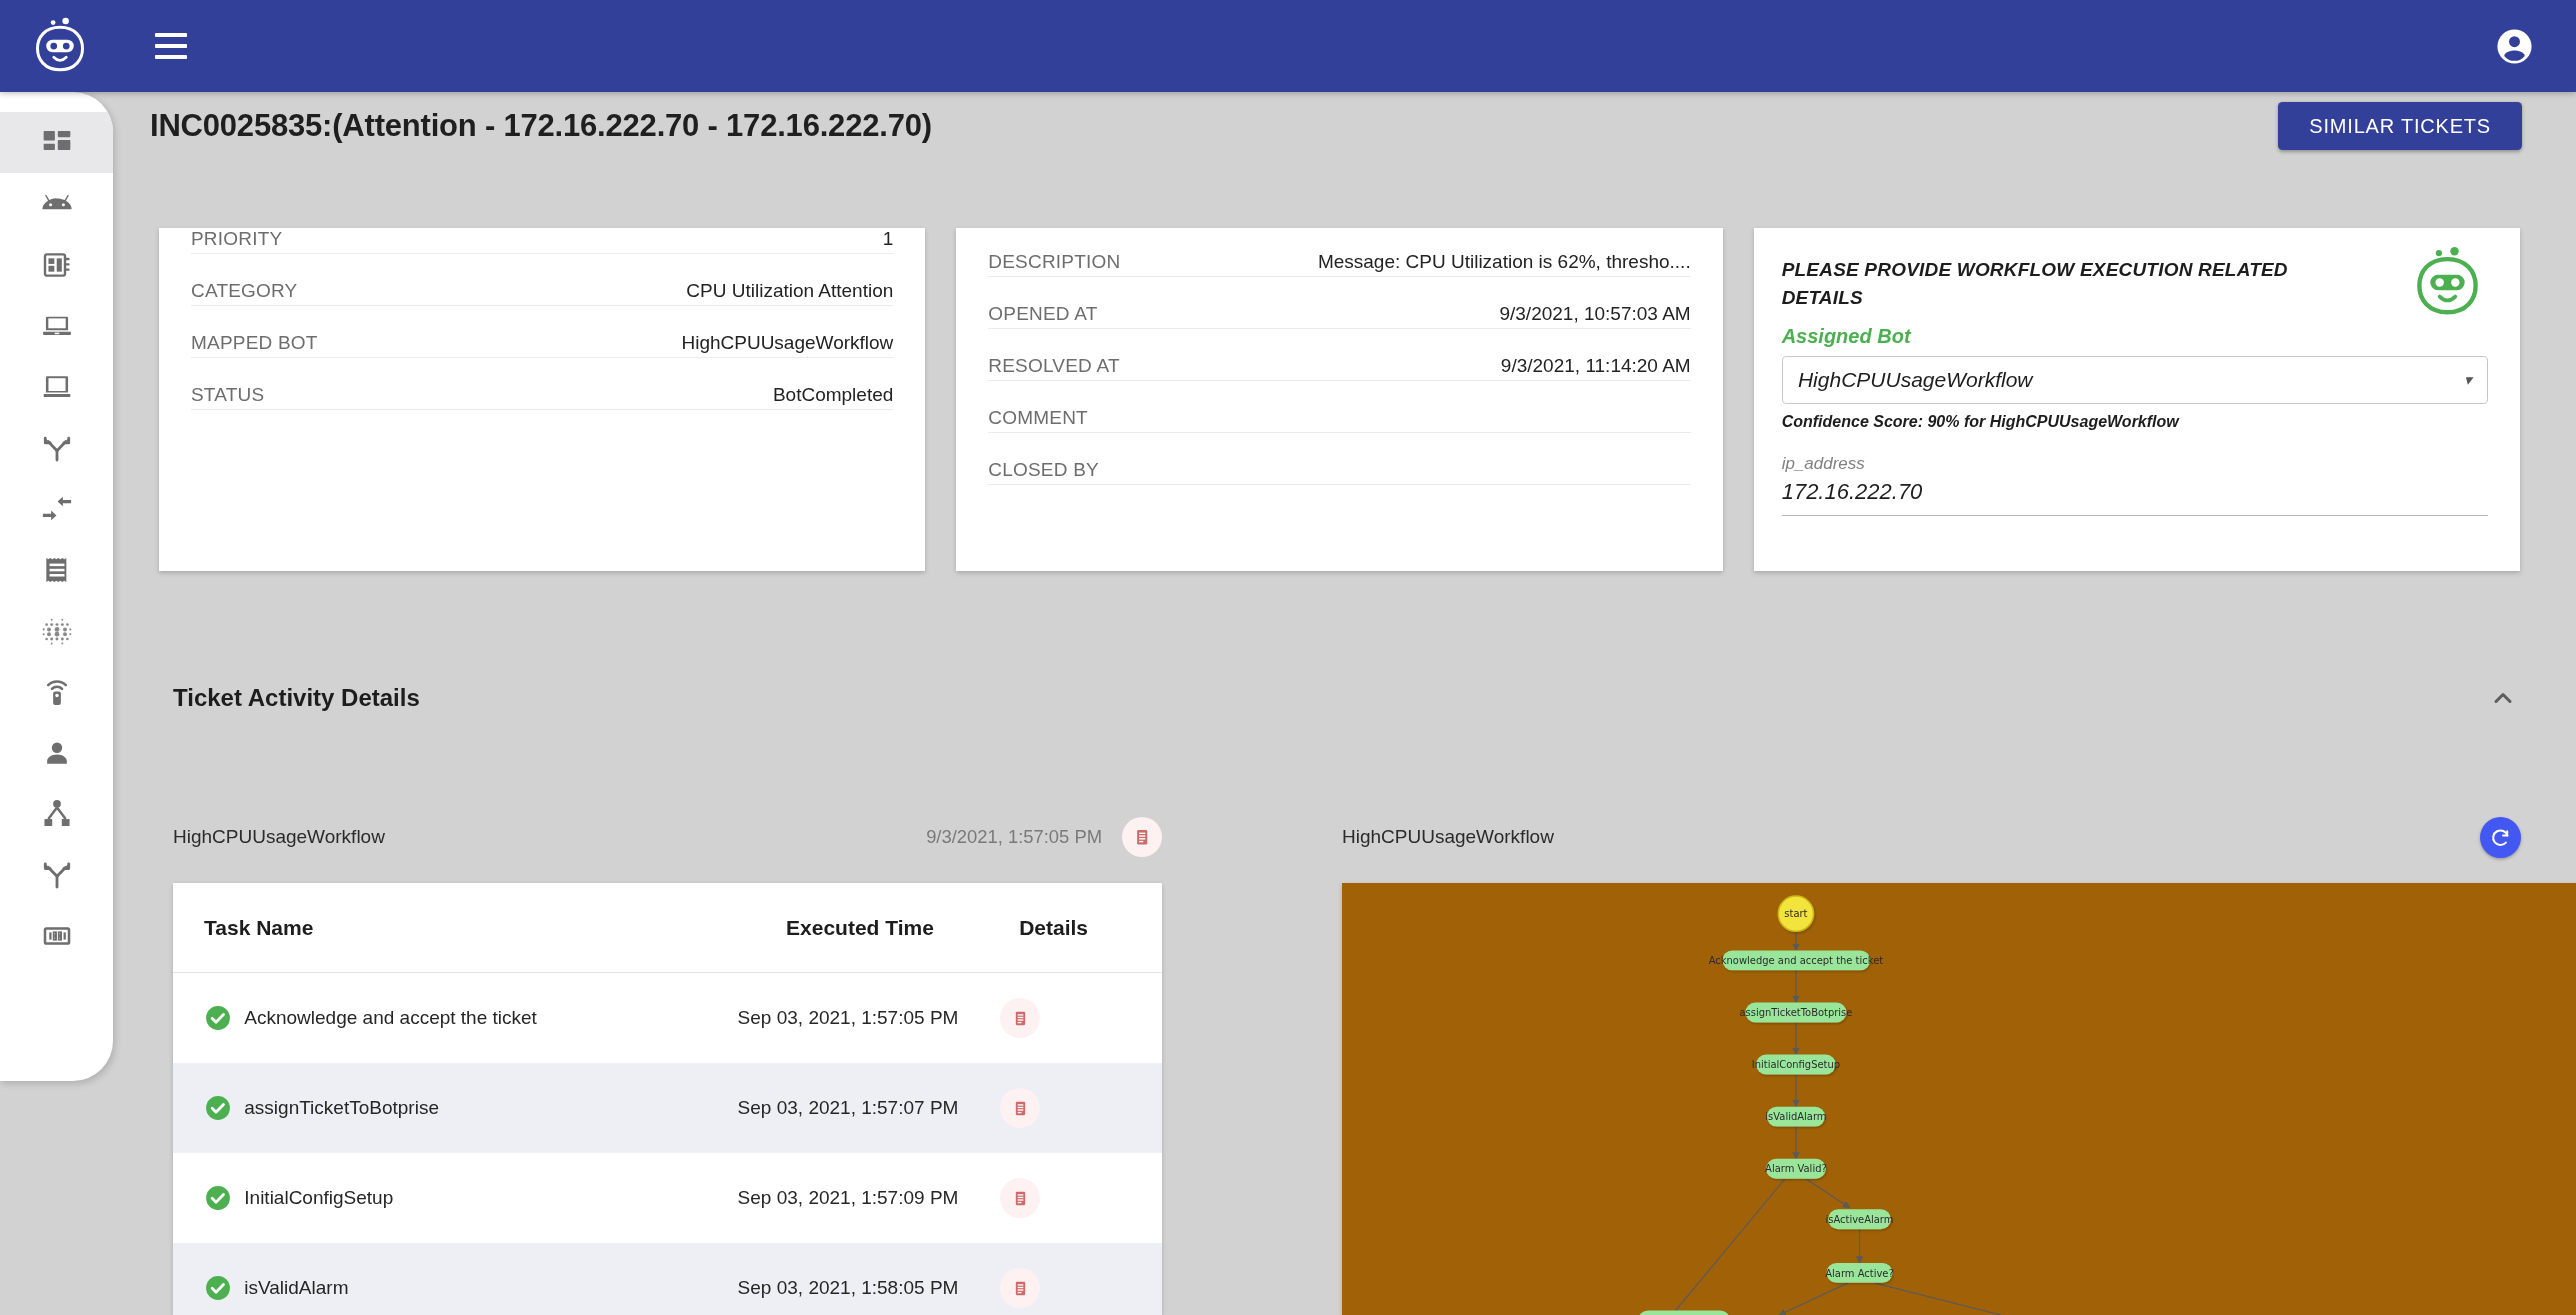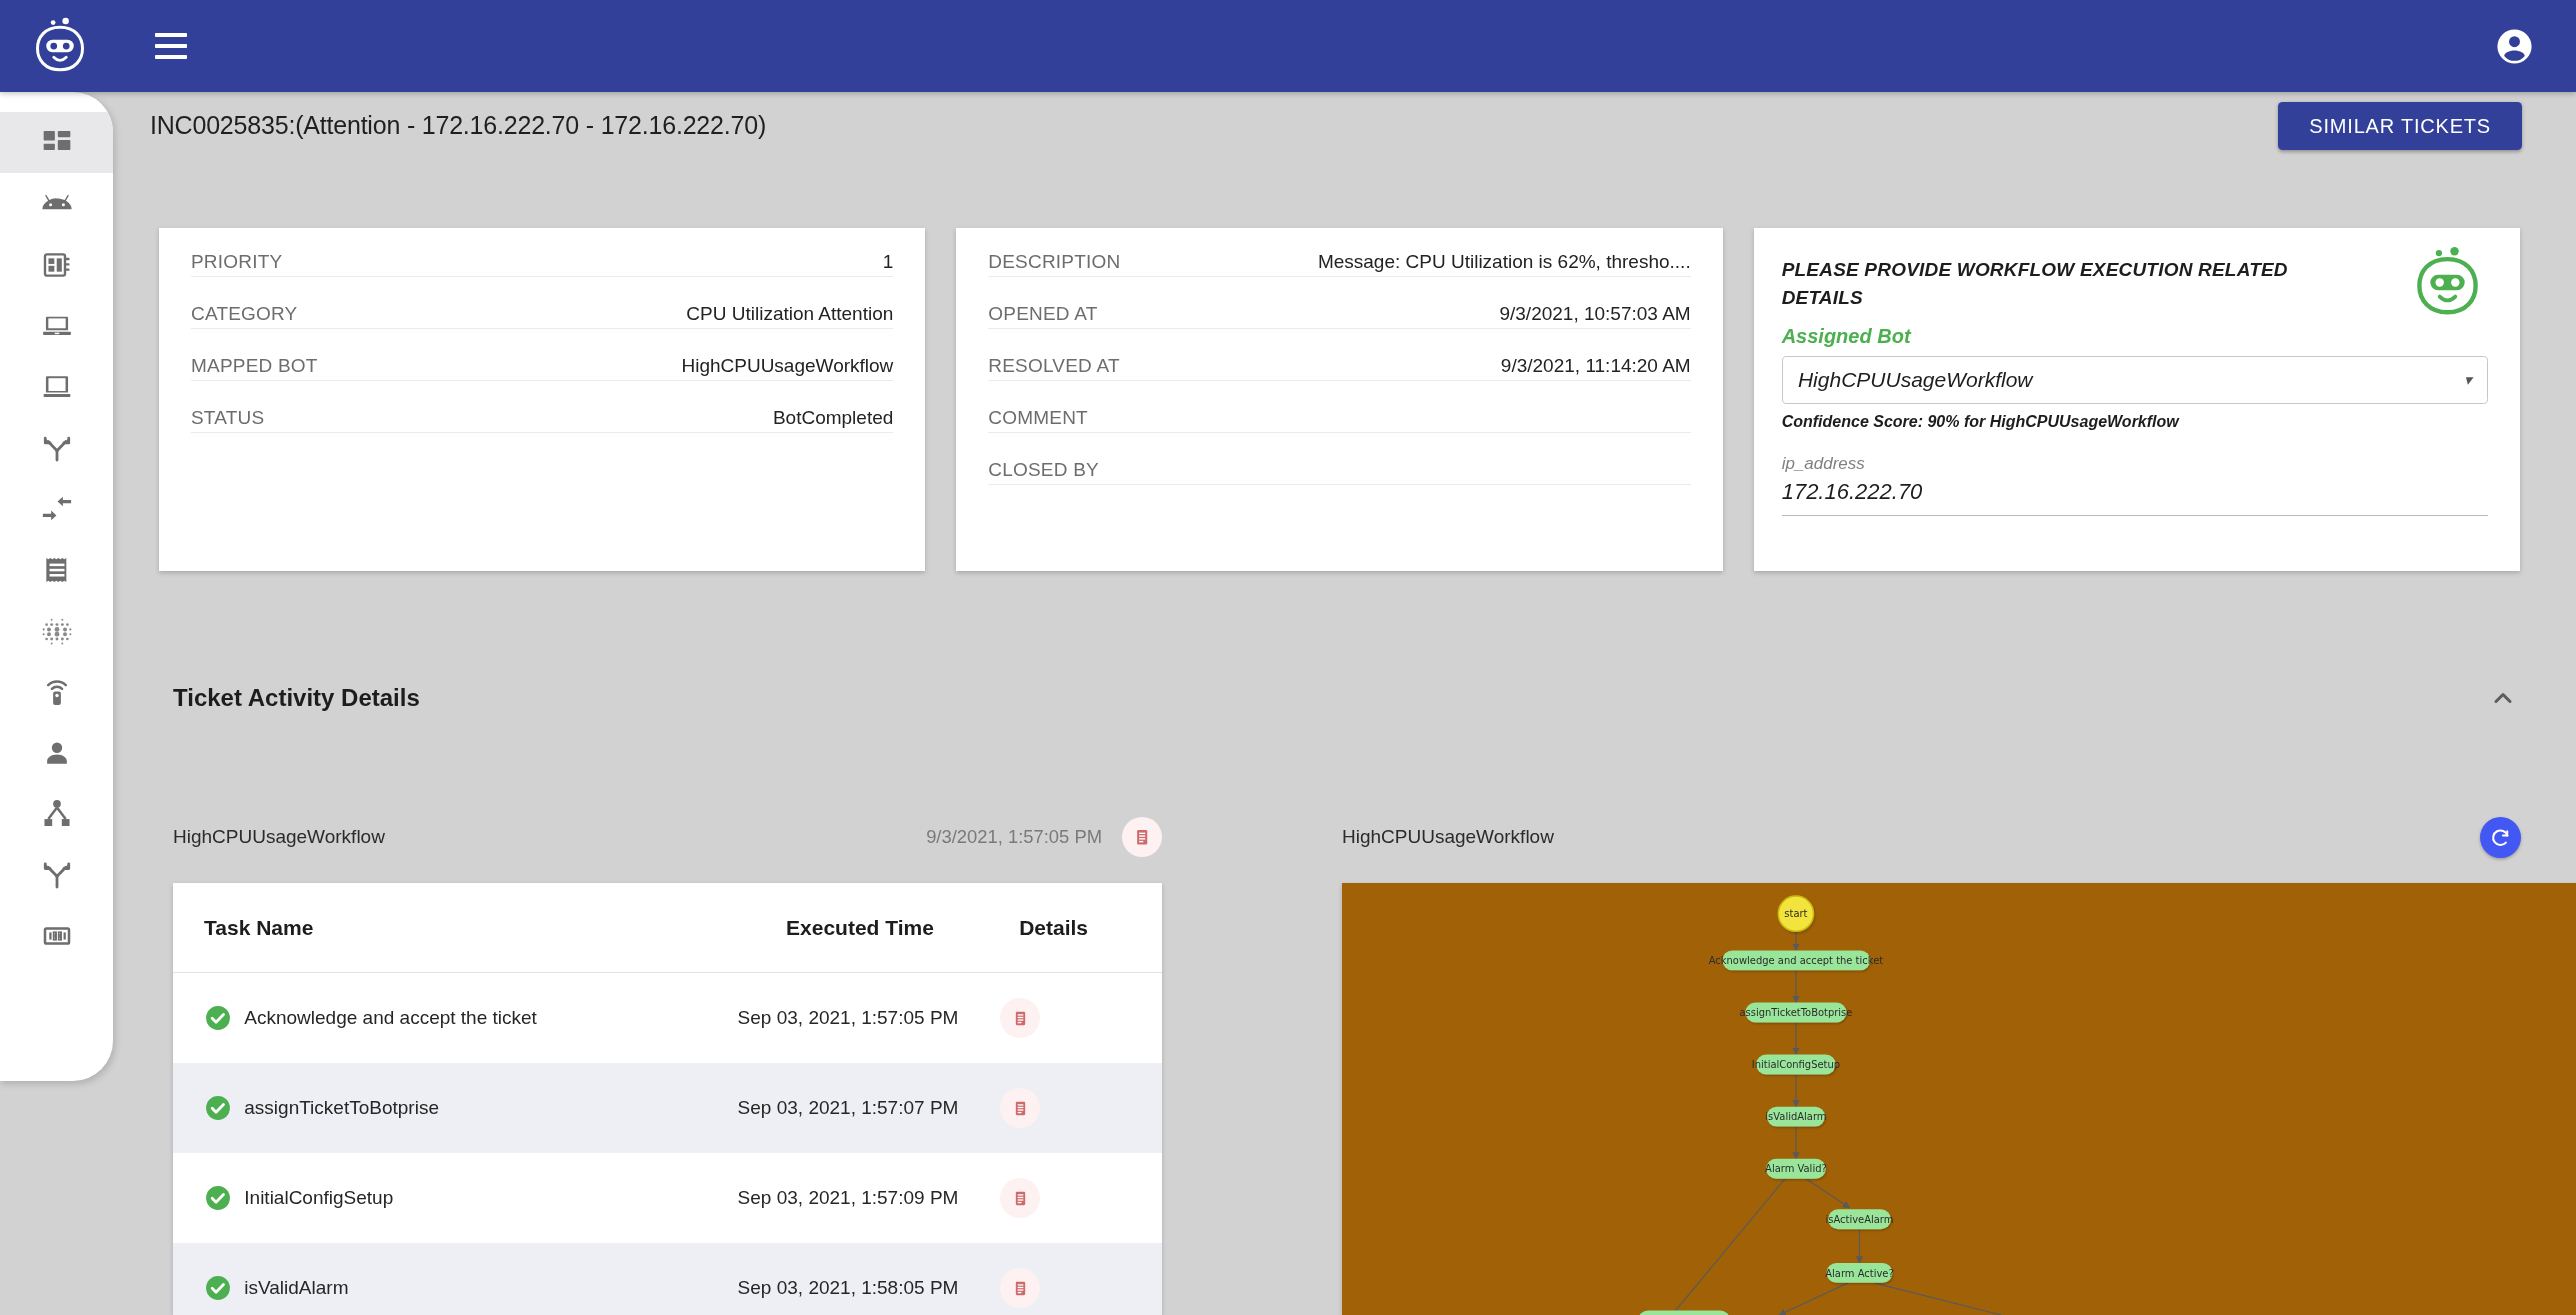--- a/index.html
+++ b/index.html
@@ -50,21 +50,21 @@
   .rail-item svg { display: block; }
 
   
   .title-row {
     position: absolute; top: 92px; left: 113px;
     width: 2463px; height: 67px;
     display: flex; align-items: center;
   }
   .page-title {
     margin-left: 37px;
-    font-size: 25px; font-weight: normal; color: #1f1f1f;
+    font-size: 31px; font-weight: bold; color: #1f1f1f;
     letter-spacing: -0.2px;
   }
   .title-spacer { flex: 1; }
   .similar-btn {
     margin-right: 54px;
     background: #33409a; color: #fff;
     font-size: 20px; font-weight: 500; letter-spacing: 0.8px;
     padding: 0 31px; height: 48px; line-height: 48px;
     border: none; border-radius: 4.6px; cursor: pointer;
     box-shadow: 0 1.5px 3.8px rgba(0,0,0,0.30);
@@ -101,21 +101,21 @@
   .kv-val {
     font-size: 19px; color: #232323; margin-left: auto;
     z-index: 2; background: #fff; padding-left: 7.7px; white-space: nowrap;
   }
   .kv-line {
     position: absolute; left: 32px; right: 32px; top: 25px;
     height: 0.8px; background: #e9eaf2; z-index: 1;
   }
 
   
-  .card-a-inner { padding-top: 23px; }
+  .card-a-inner { }
   .card-b-inner { padding-top: 23px; }
 
   
   .card-c-inner { padding: 28px 32px 0 28px; position: relative; height: 100%; }
   .bot-heading {
     font-size: 19px; font-weight: bold; color: #1d1d1d;
     letter-spacing: 0.2px; line-height: 1.45; max-width: 537px;
   }
   .bot-avatar { position: absolute; right: 35px; top: 17px; }
   .assigned-label {

